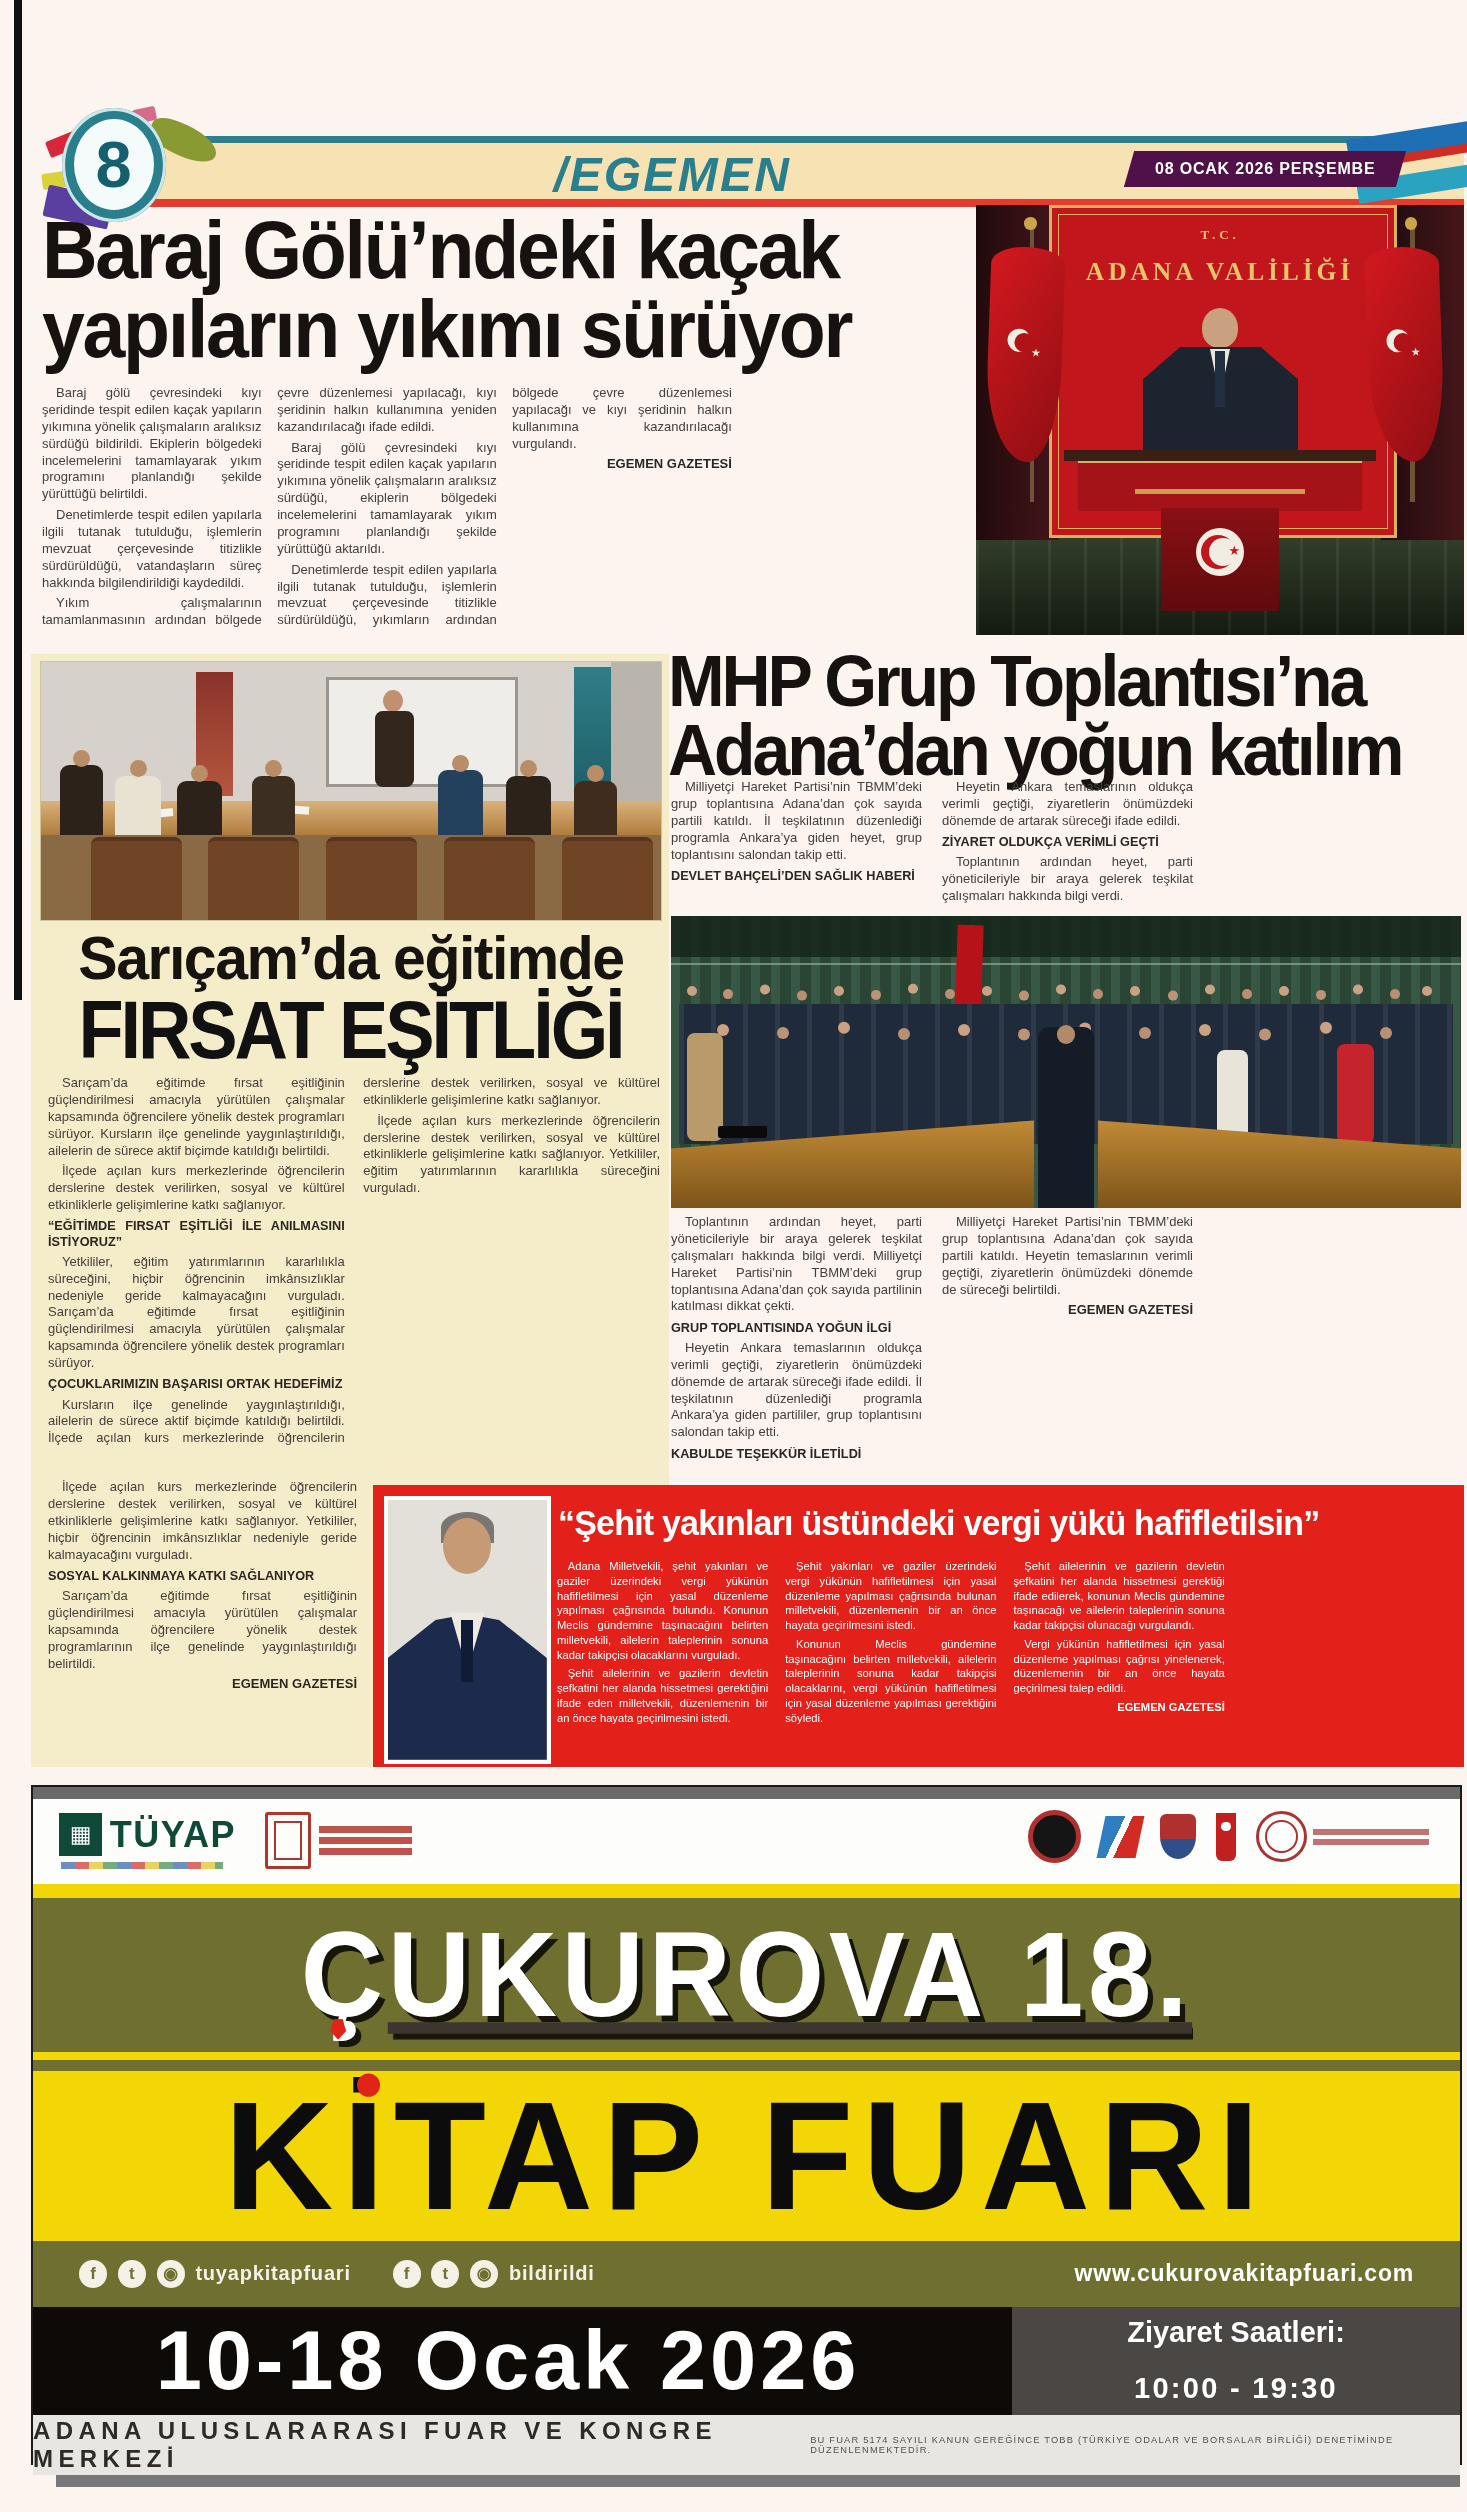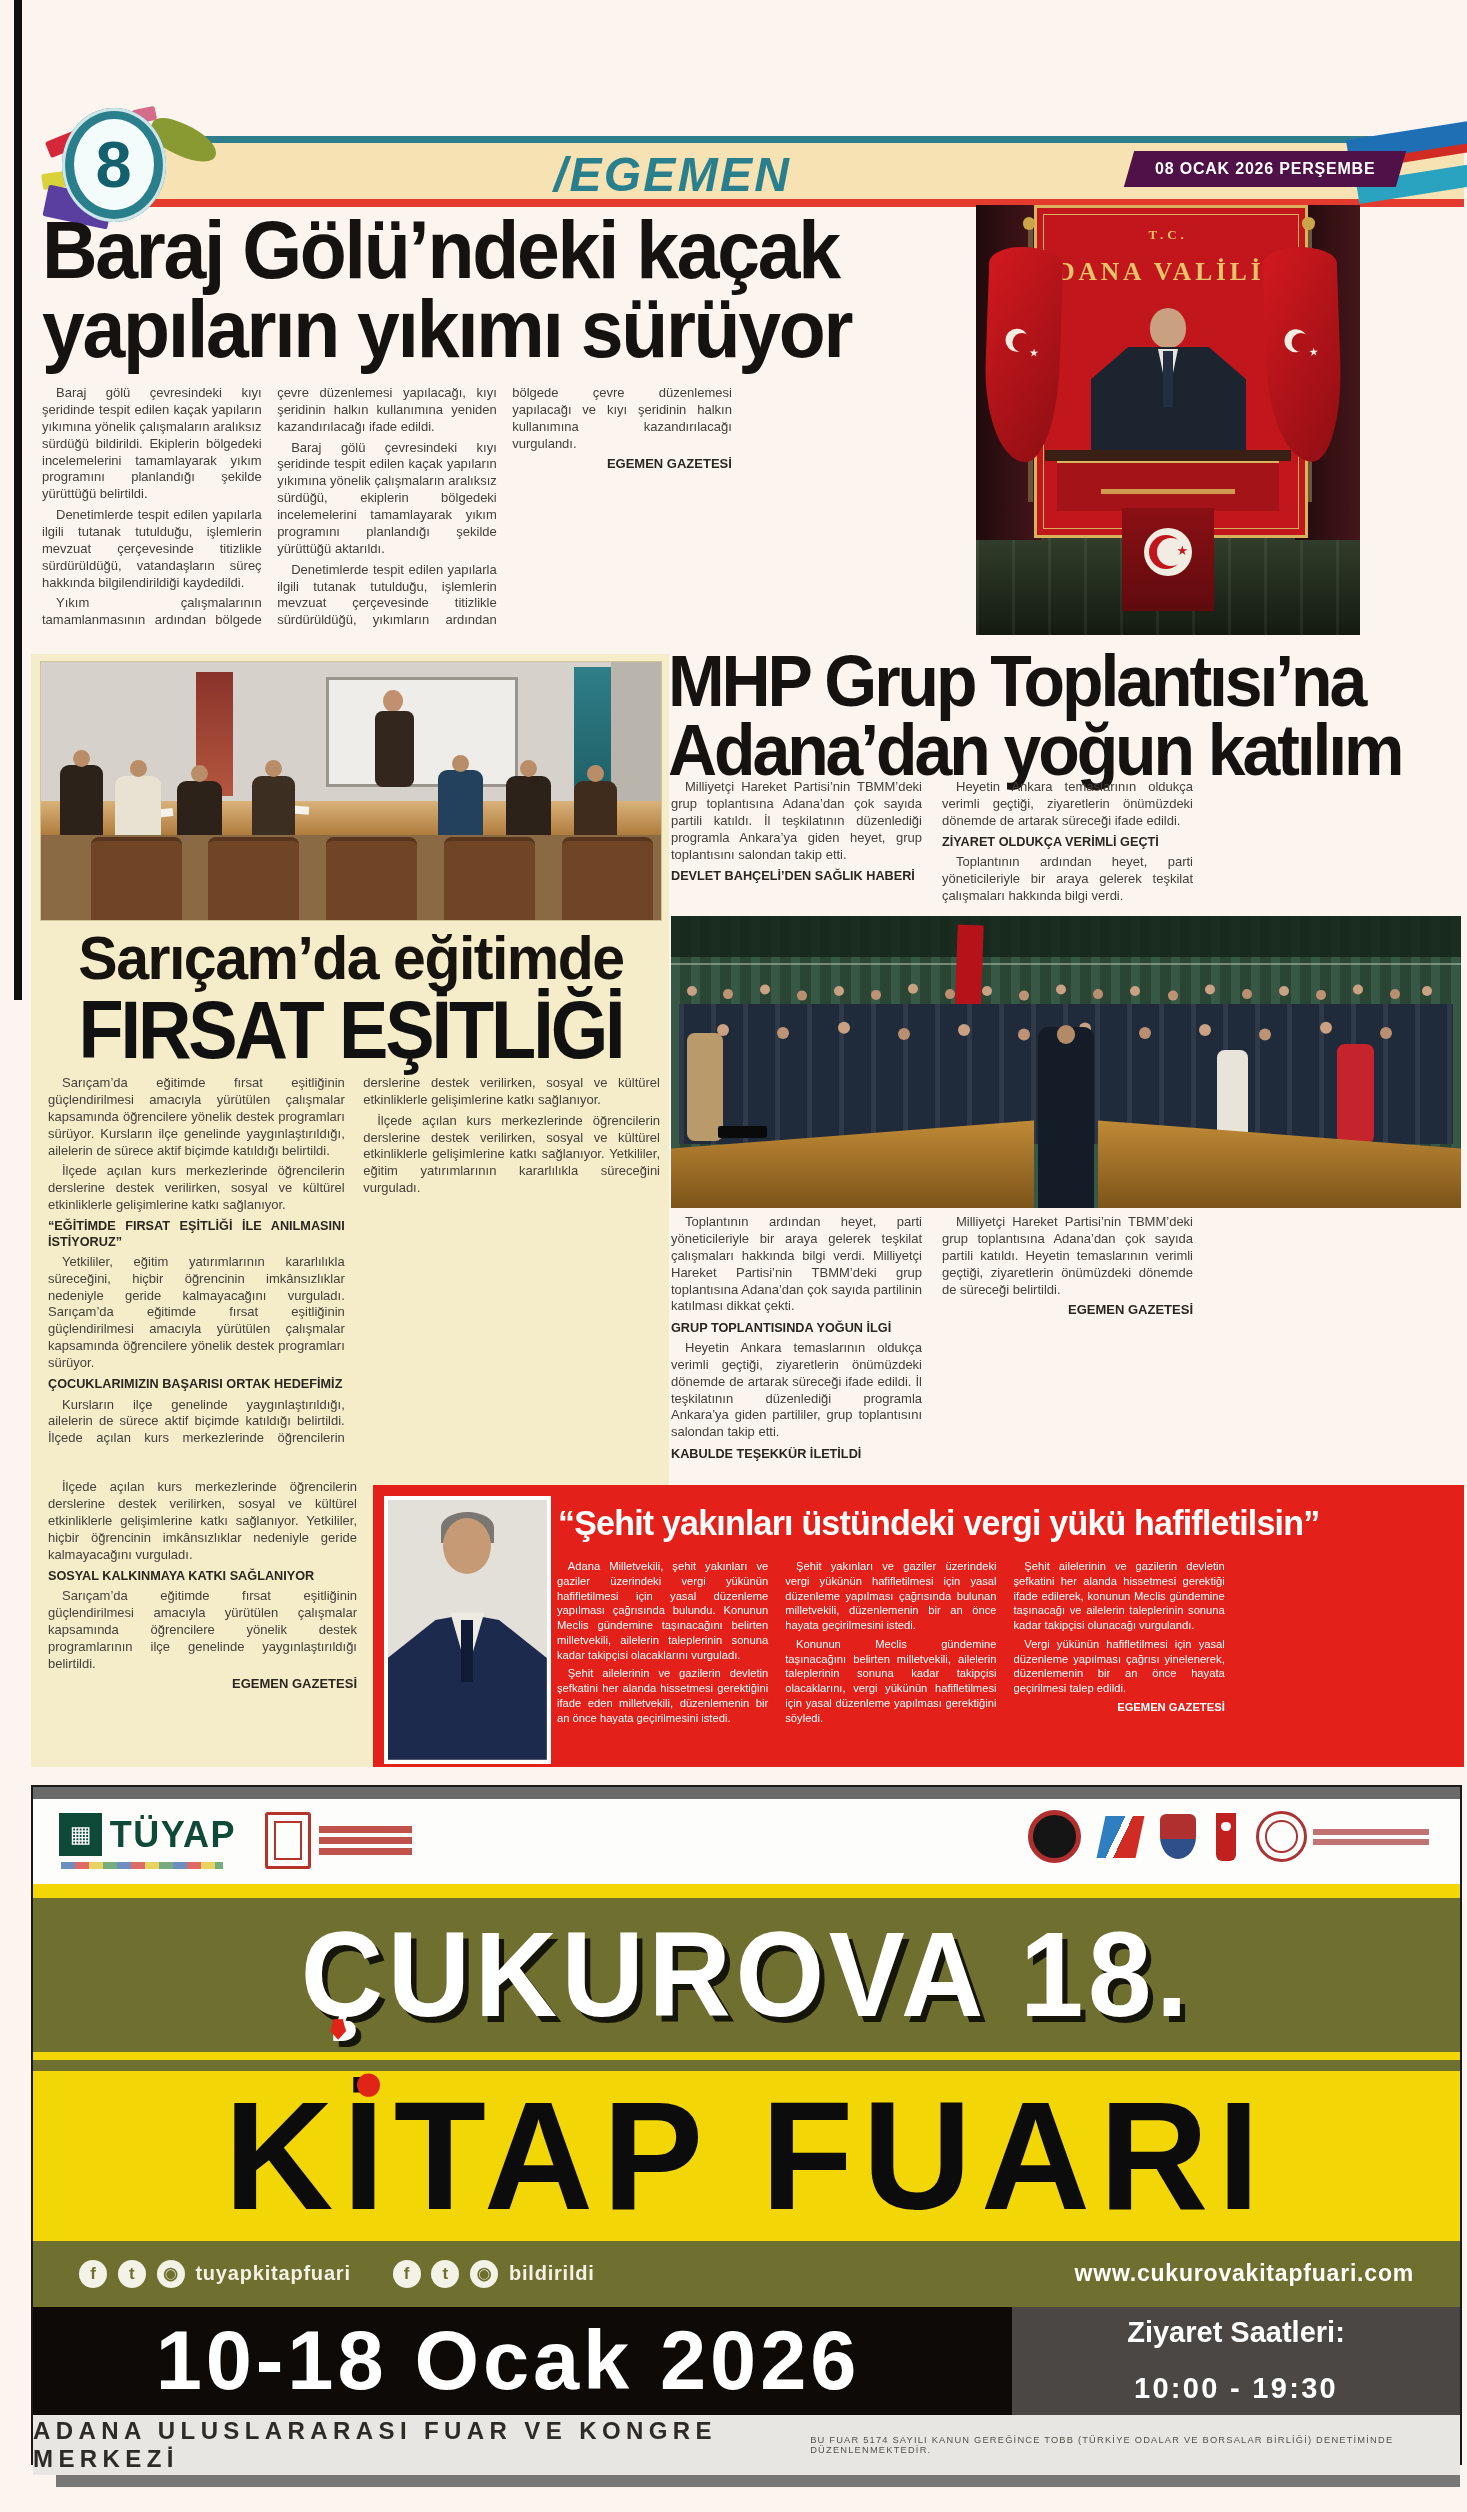--- a/index.html
+++ b/index.html
@@ -35,21 +35,21 @@
   .h-mhp{left:668px;top:647px;width:800px;font-size:68px;letter-spacing:-3.1px;transform:scaleY(1.05);transform-origin:top left;}
   .bodytext{font-size:13px;line-height:1.3;text-align:justify;color:#46403a;column-fill:auto;}
   .bodytext p{margin:0 0 3.9px;text-indent:14px;}
   .bodytext h4{margin:5.4px 0 3.9px;font-size:12.7px;color:#2c2620;line-height:1.2;}
   .byline{font-weight:bold;text-align:right;text-indent:0 !important;color:#2c2620;}
   .body-barrage{left:42px;top:385px;width:925px;height:256px;column-count:4;column-gap:15.5px;}
   .mhp-top{left:671px;top:779px;width:793px;height:133px;column-count:3;column-gap:20px;}
   .mhp-bottom{left:671px;top:1214px;width:793px;height:256px;column-count:3;column-gap:20px;}
 
   
-  .ph-valilik{left:976px;top:205px;width:384px;height:430px;background:#2a1012;overflow:hidden;}
+  .ph-valilik{left:976px;top:205px;width:488px;height:430px;background:#2a1012;overflow:hidden;}
   .v-curtain{position:absolute;top:0;height:78%;width:17%;background:linear-gradient(90deg,#200a0c,#45161a);}
   .v-panel{position:absolute;left:15%;top:0;width:70%;height:76%;background:#c2161d;border:3.1px solid #d9b35c;}
   .v-frame{position:absolute;inset:6.2px;border:1.5px solid #d9b35c;}
   .v-tc{position:absolute;left:0;top:5%;width:100%;text-align:center;color:#e7c36a;
         font-family:"Liberation Serif",serif;font-weight:bold;font-size:13px;letter-spacing:3.9px;}
   .v-title{position:absolute;left:0;top:12%;width:100%;text-align:center;color:#e7c36a;
            font-family:"Liberation Serif",serif;font-weight:bold;font-size:25.5px;letter-spacing:3.9px;}
   .v-head{position:absolute;left:calc(50% - 18px);top:24%;width:36px;height:40px;border-radius:50% 50% 46% 46%;background:#c9a080;}
   .v-body{position:absolute;left:calc(50% - 77px);top:33%;width:155px;height:116px;background:#1c2430;
           clip-path:polygon(24% 0,76% 0,100% 28%,100% 100%,0 100%,0 28%);}
@@ -156,21 +156,21 @@
   .lg-rosette{width:43px;height:43px;border-radius:50%;border:5.4px solid #b03030;background:#151515;}
   .lg-slash{width:39px;height:42px;background:linear-gradient(105deg,#2f7fc0 0 40%,#fff 40% 55%,#d02c24 55% 100%);transform:skewX(-12deg);}
   .lg-shield{width:36px;height:45px;background:linear-gradient(180deg,#b03030 55%,#2f4f8a 55%);border-radius:6.2px 6.2px 50% 50%;}
   .lg-banner{width:20px;height:48px;background:#c02020;border-radius:0 0 6.2px 6.2px;position:relative;}
   .lg-banner:before{content:"";position:absolute;left:5.4px;top:9.3px;width:9.3px;height:9.3px;border-radius:50%;background:#fff;}
   .lg-ministry{display:flex;align-items:center;gap:6.2px;}
   .lg-ministry-circle{width:45px;height:45px;border-radius:50%;border:3.9px solid #a33;position:relative;}
   .lg-ministry-circle:before{content:"";position:absolute;inset:6.2px;border-radius:50%;border:2.3px solid #a33;}
   .lg-ministry-bars div{width:116px;height:6.2px;background:#b05050;margin:3.9px 0;opacity:.8;}
   .ad-yellowline{height:14px;background:#f2d606;}
-  .ad-olive1{position:relative;height:154px;background:#6f7030;display:flex;align-items:center;justify-content:center;}
+  .ad-olive1{position:relative;height:154px;background:#6f7030;display:flex;align-items:center;justify-content:center;text-decoration:underline;}
   .cukurova{color:#fff;font-weight:bold;font-size:114px;letter-spacing:4.6px;line-height:1;
             text-shadow:5.4px 5.4px 0 #15150a;transform:scaleY(1.05);white-space:nowrap;}
   .ced{position:relative;display:inline-block;}
   .ced:after{content:"";position:absolute;left:34%;bottom:-4.6px;width:15.5px;height:20px;background:#e02418;
              clip-path:polygon(20% 0,80% 0,100% 60%,50% 100%,0 60%);}
   .ad-yline2{height:7.7px;background:#f2d606;}
   .ad-oline2{height:10.8px;background:#6f7030;}
   .ad-yellowband{position:relative;height:170px;background:#f2d606;display:flex;align-items:center;justify-content:center;}
   .kitap{color:#0c0c0c;font-weight:bold;font-size:151px;letter-spacing:9.3px;line-height:1;transform:scaleY(1.02);white-space:nowrap;}
   .tittle{position:relative;display:inline-block;}

